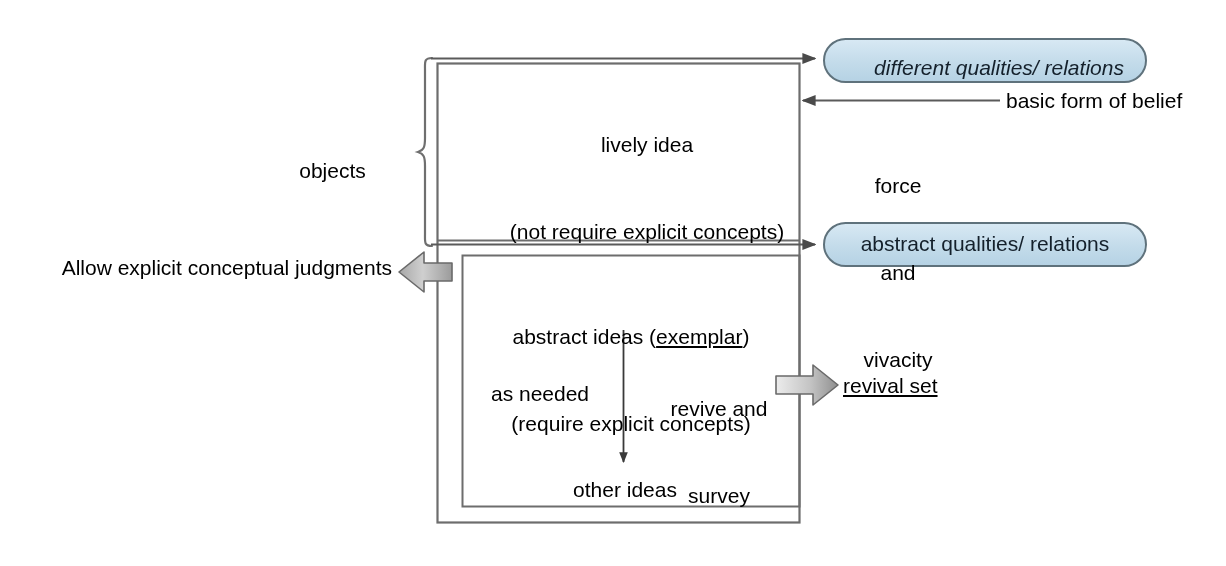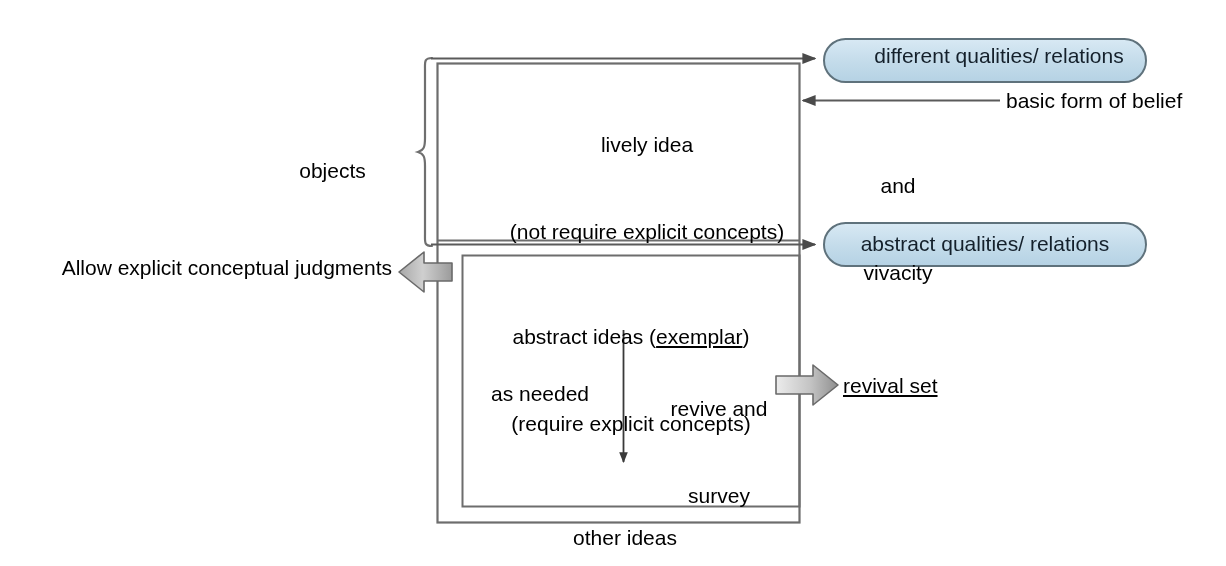--- a/index.html
+++ b/index.html
@@ -124,44 +124,45 @@
              L 813 405 Z" fill="url(#gradRightArrow)" stroke="#6a6a6a" stroke-width="1.6" stroke-linejoin="round"></path>
   </svg>
 
   <div class="lbl center" style="left:440px; top:72px; width:358px;padding-left:28px;">
     <div>lively idea</div>
     <div>(not require explicit concepts)</div>
   </div>
 
   <div class="lbl right" style="left:260px; top:156px; width:145px;text-align:center;">objects</div>
 
-  <div class="pill-text" style="left:824px; top:35px; width:350px; height:43px;">different qualities/ relations</div>
+  <div class="pill-text" style="left:824px; top:47px; width:350px; height:43px;font-style:italic;">different qualities/ relations</div>
 
   <div class="pill-text" style="left:824px; top:223px; width:322px; height:43px;">abstract qualities/ relations</div>
 
   <div class="lbl" style="left:1006px; top:86px;">basic form of belief</div>
 
   <div class="lbl center" style="left:838px; top:113px; width:120px;">
+    <div>force</div>
     <div>and</div>
     <div>vivacity</div>
   </div>
 
   <div class="lbl right" style="left:10px; top:253px; width:382px;">Allow explicit conceptual judgments</div>
 
   <div class="lbl center" style="left:470px; top:379px; width:140px;">as needed</div>
 
   <div class="lbl center" style="left:466px; top:264px; width:330px;">
     <div><span>abstract ideas (</span><span class="u">exemplar</span><span>)</span></div>
     <div>(require explicit concepts)</div>
   </div>
 
   <div class="lbl center" style="left:636px; top:336px; width:166px;">
     <div>revive and</div>
     <div>survey</div>
     
     
   </div>
 
-  <div class="lbl center" style="left:500px; top:475px; width:250px;margin-top:48px;">other ideas</div>
+  <div class="lbl center" style="left:500px; top:475px; width:250px;">other ideas</div>
 
   <div class="lbl u" style="left:843px; top:371px;">revival set</div>
 
 </div>
 
 </body></html>

